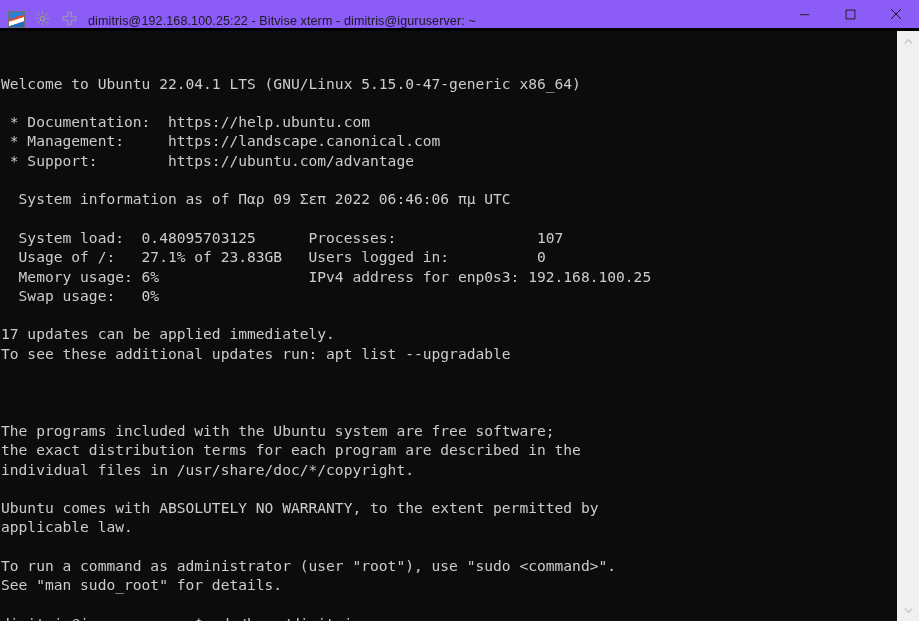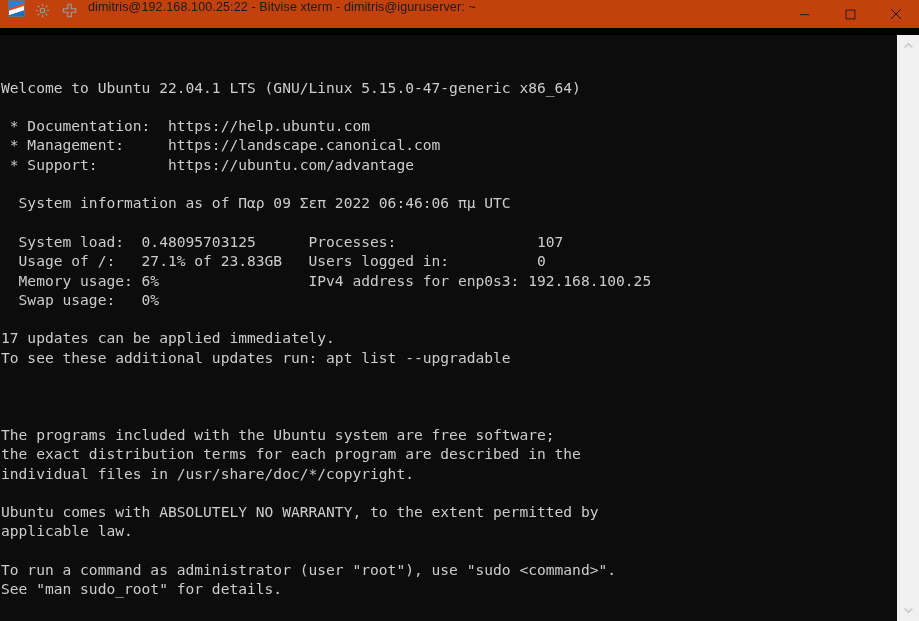--- a/index.html
+++ b/index.html
@@ -21,24 +21,24 @@
     background: #ffffff;
     display: flex;
     flex-direction: column;
     box-sizing: border-box;
   }
 
   
   #title-bar {
     height: 28px;
     min-height: 28px;
-    background: #c2410c;
-    display: flex;
-    align-items: flex-start;
-    border-bottom: 7px solid #000000;
+    background: #8b5cf6;
+    display: flex;
+    align-items: flex-end;
+    border-bottom: 3px solid #000000;
     position: relative;
     user-select: none;
   }
 
   .tb-icon {
     width: 20px;
     height: 20px;
     margin-left: 7px;
     flex: 0 0 auto;
     display: flex;

